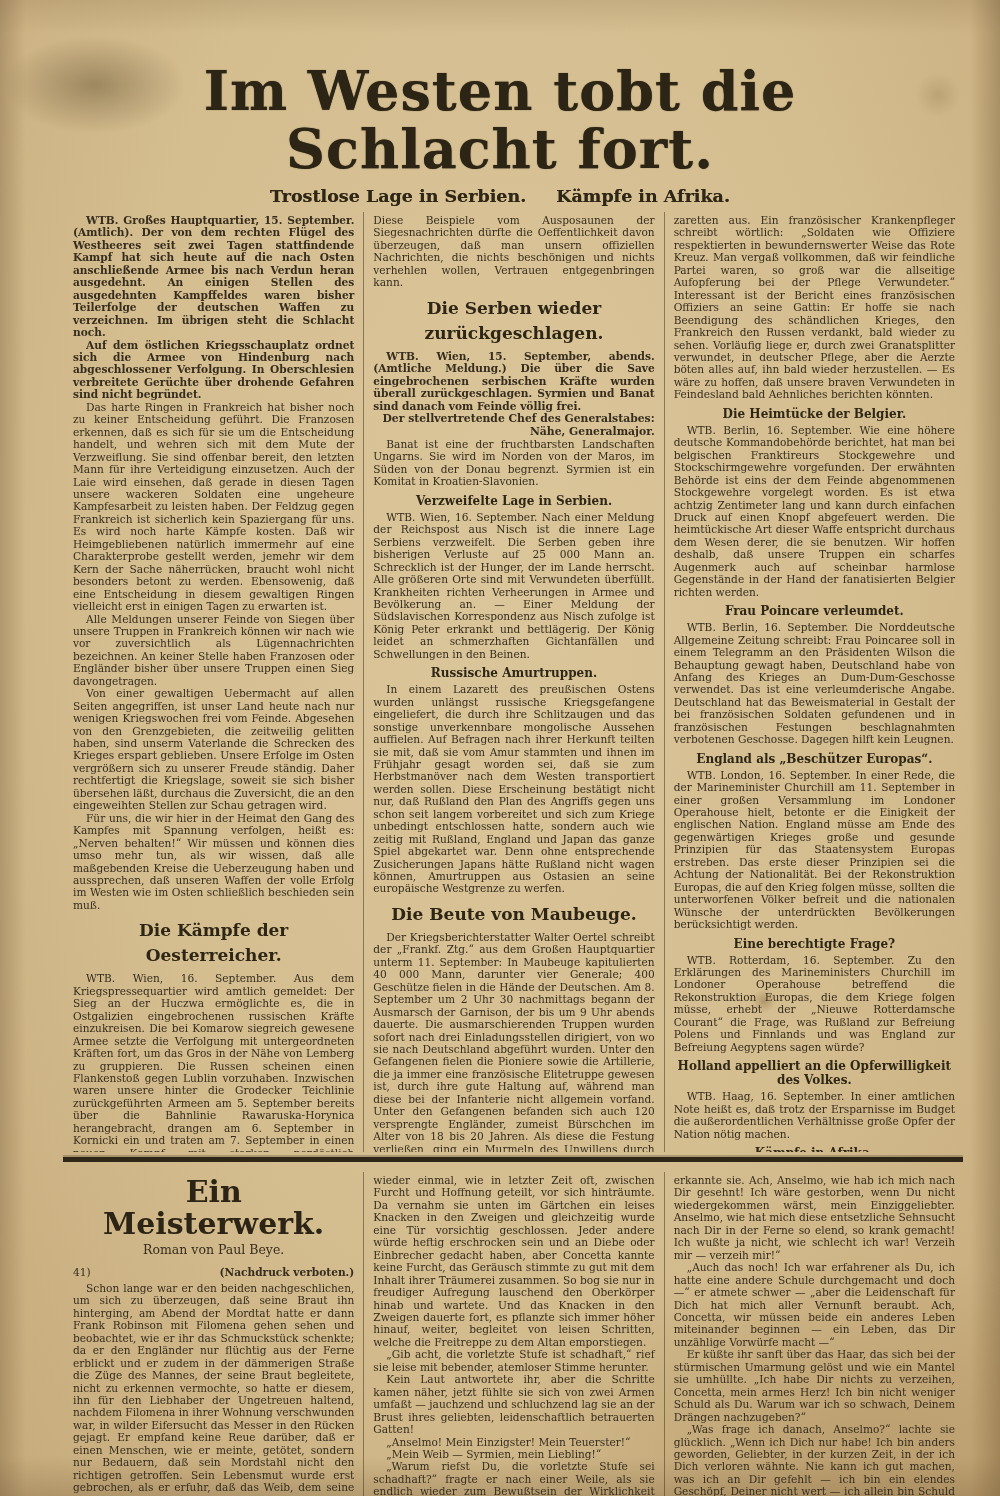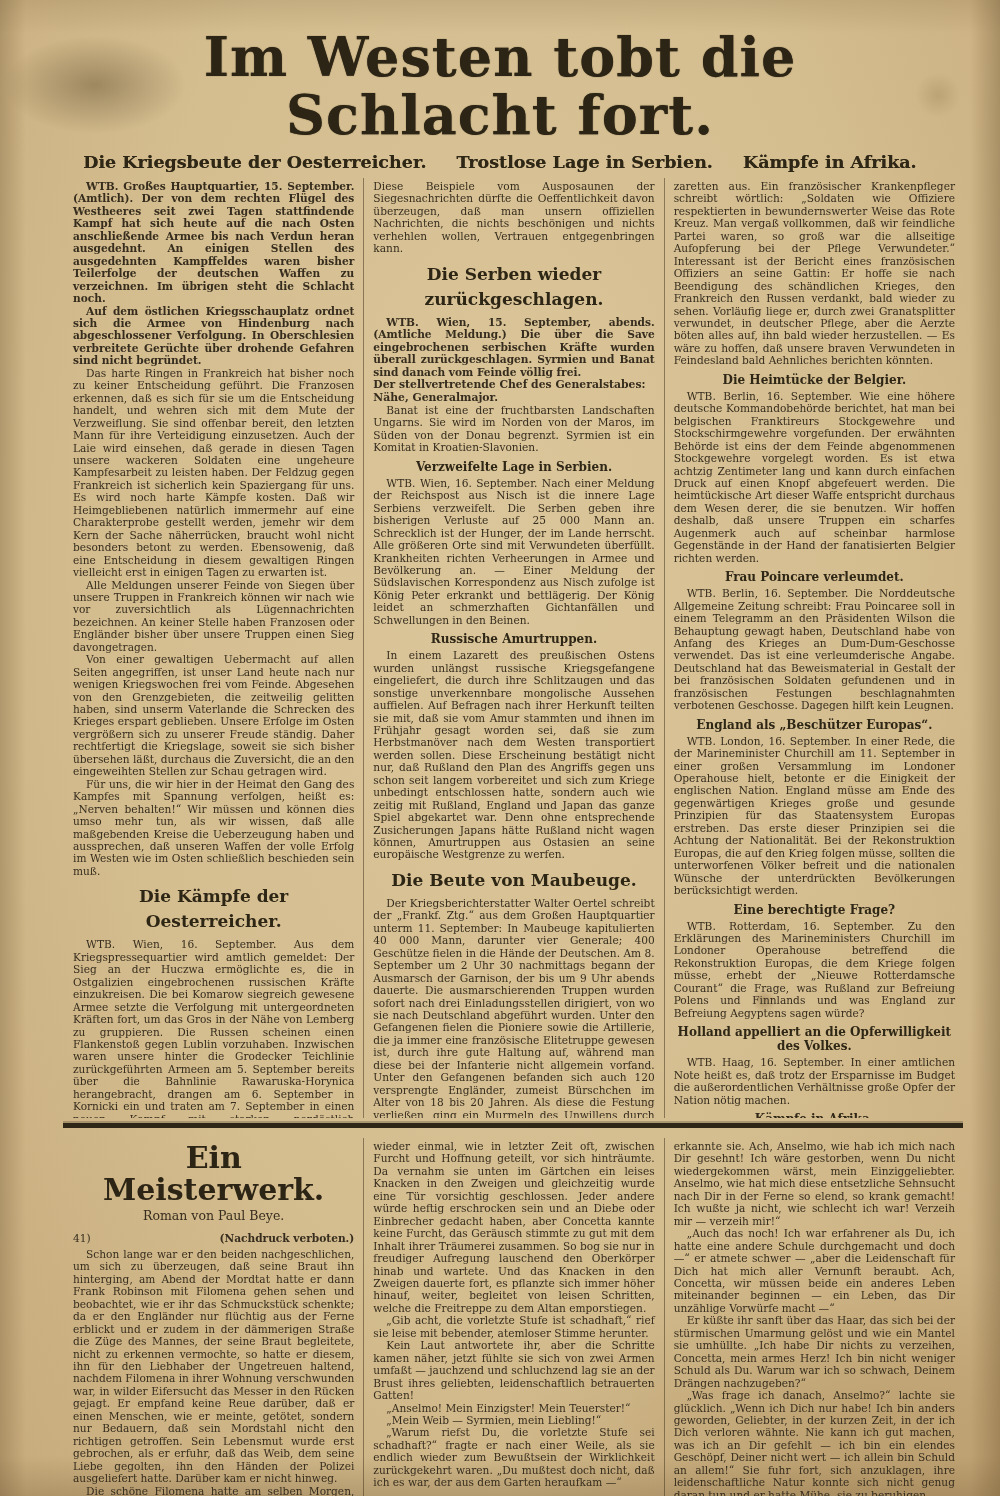--- a/index.html
+++ b/index.html
@@ -16,21 +16,21 @@
       radial-gradient(circle 16px at 764px 1001px, rgba(110,80,40,.35), rgba(110,80,40,0) 75%),
       radial-gradient(circle 30px at 938px 95px, rgba(120,95,55,.22), rgba(120,95,55,0) 75%),
       radial-gradient(ellipse 500px 260px at 85% 96%, rgba(140,105,55,.25), rgba(140,105,55,0) 70%),
       linear-gradient(90deg, rgba(105,80,45,.30) 0px, rgba(105,80,45,0) 26px),
       linear-gradient(-90deg, rgba(100,75,40,.35) 0px, rgba(100,75,40,0) 30px),
       linear-gradient(0deg, rgba(100,75,40,.25) 0px, rgba(100,75,40,0) 40px),
       linear-gradient(180deg, rgba(120,95,55,.18) 0px, rgba(120,95,55,0) 34px),
       radial-gradient(ellipse at 50% 38%, #dbc69b 0%, #d4bd8f 55%, #c7ab7c 100%);
     color:#342b1c;
   }
-  .masthead{padding-top:28px;}
+  .masthead{padding-top:62px;}
   .headline{
     text-align:center;font-weight:bold;font-size:54px;line-height:58px;
     color:#2c2414;letter-spacing:1px;margin:0 90px;
     text-shadow:0 0 1px rgba(44,36,20,.8);
   }
   .subhead{
     display:flex;justify-content:center;column-gap:30px;
     font-weight:bold;font-size:17.5px;color:#2f2716;margin-top:8px;
     text-shadow:0 0 .5px rgba(44,36,20,.7);
   }
@@ -44,41 +44,40 @@
     padding:2px 9px 0 9px;
     font-size:10.6px;line-height:12.45px;text-align:justify;
     color:#362d1e;
   }
   .col + .col{border-left:1px solid rgba(58,45,24,.50);}
   .p{text-indent:13px;}
   .p.bold{font-weight:bold;}
   .p.cont{text-indent:0;}
   .h-large{font-weight:bold;text-align:center;font-size:17px;line-height:25px;margin:7px 0 4px;text-indent:0;color:#2e2615;}
   .h-small{font-weight:bold;text-align:center;font-size:12px;line-height:14px;margin:6px 0 3px;text-indent:0;color:#2f2716;}
-  .sig{font-weight:bold;text-align:left;font-size:10.8px;line-height:13px;text-indent:0;}
+  .sig{font-weight:bold;text-align:right;font-size:10.8px;line-height:13px;text-indent:0;}
   .rule-heavy{
     height:5px;background:#2e2616;margin:5px 37px 4px 63px;
     box-shadow:0 -2px 0 rgba(46,38,22,.25);
   }
   .feuilleton-cols .col{height:396px;}
   .f-titleblock{margin:2px 0 3px;}
   .f-title{font-weight:bold;text-align:center;font-size:30px;line-height:32px;color:#2c2414;}
   .f-byline{text-align:center;font-size:12.5px;margin-top:4px;}
   .f-meta{display:flex;justify-content:space-between;font-size:10.6px;margin-top:10px;}
   .f-meta .note{font-weight:bold;}
 </style>
 </head>
 <body>
 
 <div class="page">
 
   <div class="masthead">
     <div class="headline">Im Westen tobt die Schlacht fort.</div>
     <div class="subhead">
-      <span>Die Kriegsbeute der Oesterreicher.</span>
       <span>Trostlose Lage in Serbien.</span>
       <span>Kämpfe in Afrika.</span>
     </div>
   </div>
 
   <div class="cols news">
     <div class="col">
         <div class="p bold">WTB. Großes Hauptquartier, 15. September. (Amtlich). Der von dem rechten Flügel des Westheeres seit zwei Tagen stattfindende Kampf hat sich heute auf die nach Osten anschließende Armee bis nach Verdun heran ausgedehnt. An einigen Stellen des ausgedehnten Kampffeldes waren bisher Teilerfolge der deutschen Waffen zu verzeichnen. Im übrigen steht die Schlacht noch.</div>
         <div class="p bold">Auf dem östlichen Kriegsschauplatz ordnet sich die Armee von Hindenburg nach abgeschlossener Verfolgung. In Oberschlesien verbreitete Gerüchte über drohende Gefahren sind nicht begründet.</div>
         <div class="p">Das harte Ringen in Frankreich hat bisher noch zu keiner Entscheidung geführt. Die Franzosen erkennen, daß es sich für sie um die Entscheidung handelt, und wehren sich mit dem Mute der Verzweiflung. Sie sind offenbar bereit, den letzten Mann für ihre Verteidigung einzusetzen. Auch der Laie wird einsehen, daß gerade in diesen Tagen unsere wackeren Soldaten eine ungeheure Kampfesarbeit zu leisten haben. Der Feldzug gegen Frankreich ist sicherlich kein Spaziergang für uns. Es wird noch harte Kämpfe kosten. Daß wir Heimgebliebenen natürlich immermehr auf eine Charakterprobe gestellt werden, jemehr wir dem Kern der Sache näherrücken, braucht wohl nicht besonders betont zu werden. Ebensowenig, daß eine Entscheidung in diesem gewaltigen Ringen vielleicht erst in einigen Tagen zu erwarten ist.</div>

